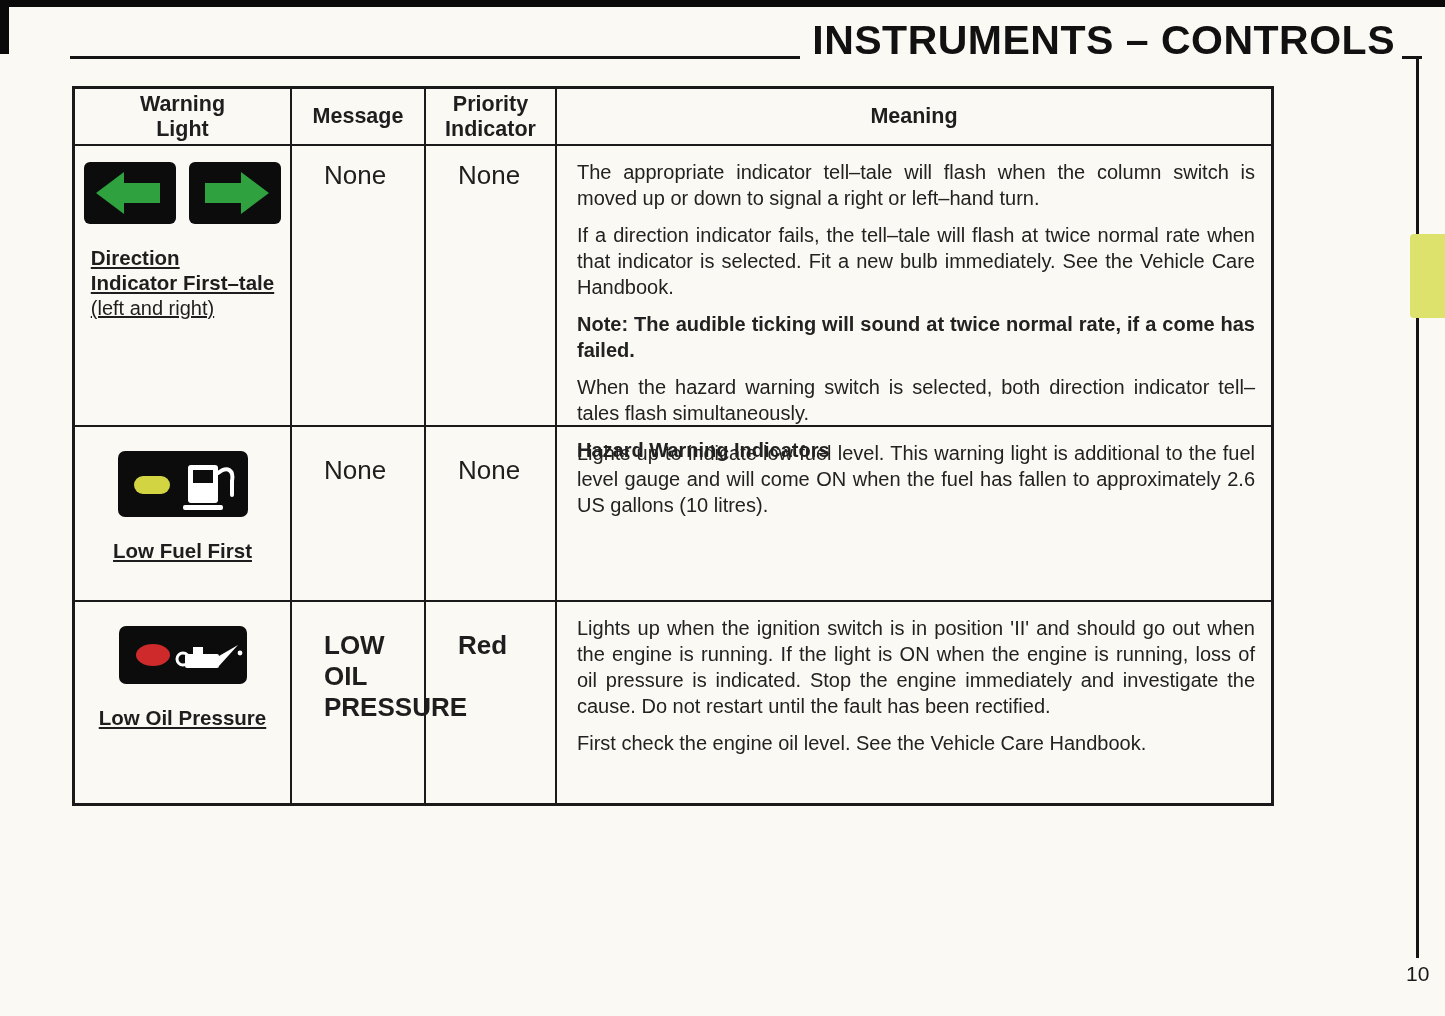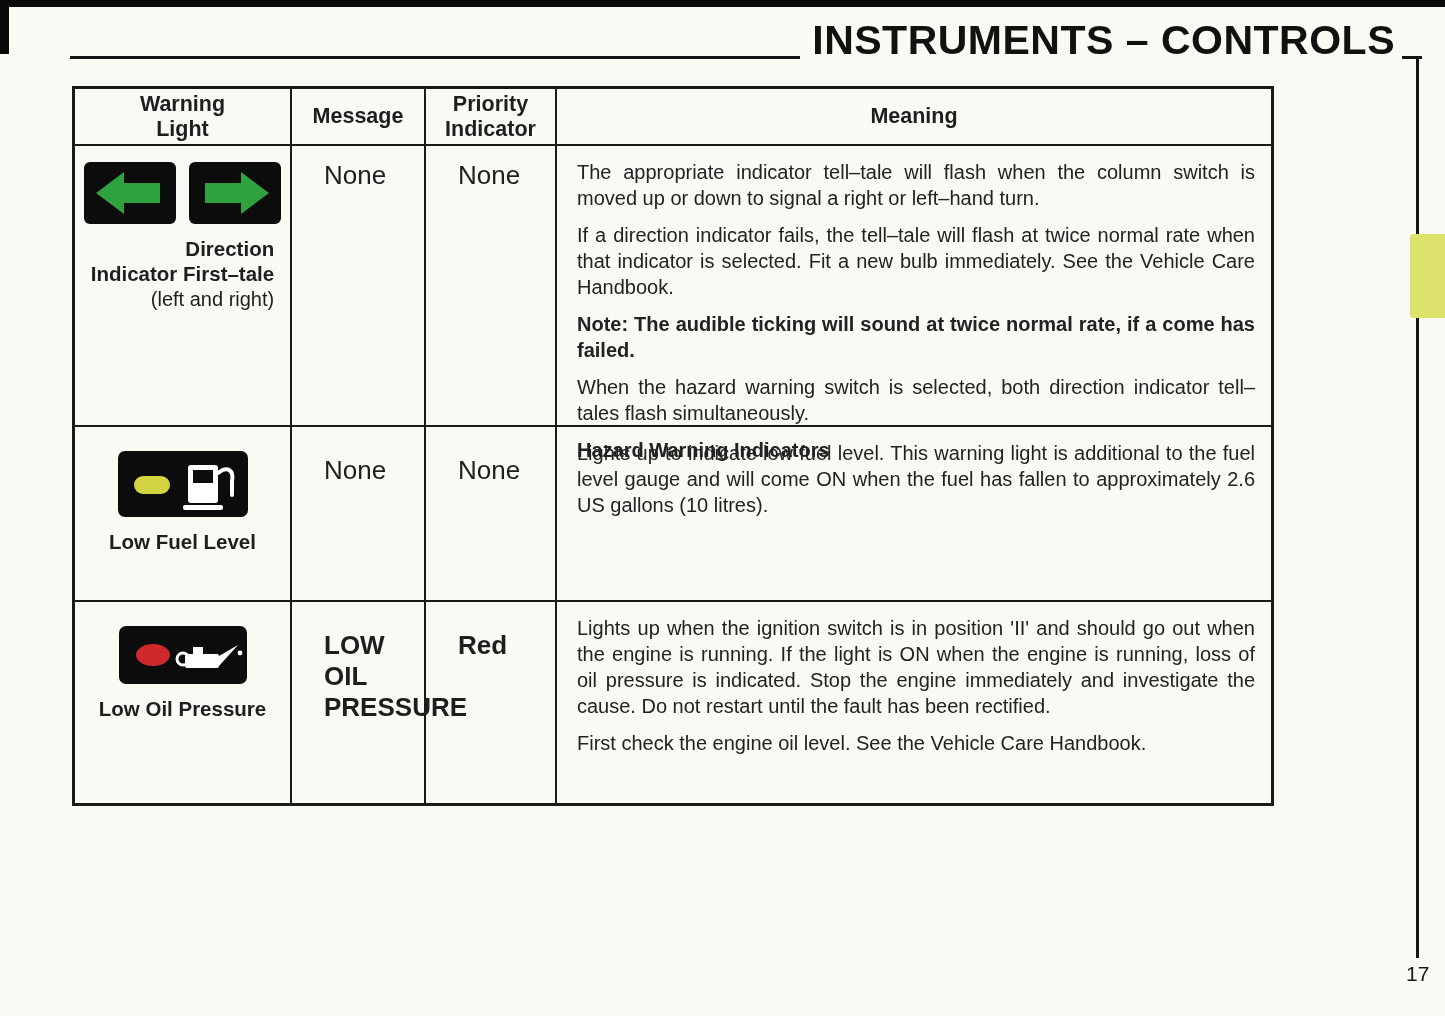--- a/index.html
+++ b/index.html
@@ -48,21 +48,21 @@
   }
   .hcell .w-narrow { display:inline-block; width:100px; }
   .hcell .w-mid    { display:inline-block; width:106px; }
 
   .cell-light {
     padding-top:16px;
     display:flex; flex-direction:column; align-items:center;
   }
   .cell-light.pad-lg { padding-top:24px; }
   .icon-row { display:flex; gap:13px; }
-  .light-label { margin-top:13px; font-weight:700; font-size:20.5px; line-height:1.2; text-align:right; }
+  .light-label { margin-top:22px; font-weight:700; font-size:20.5px; line-height:1.2; text-align:left;text-decoration:underline; }
   .light-sub   { font-weight:400; font-size:20px; margin-top:1px; }
 
   .cell-center { padding-top:14px; font-size:26px; line-height:1.2;padding-left:32px; }
   .cell-center.pad-lg { padding-top:28px; }
 
   .cell-meaning { padding:13px 16px 0 20px; }
   .para { font-size:20px; line-height:1.3; margin-bottom:11px; text-align:justify; color:#222; }
   .b { font-weight:700; }
 </style>
 </head>
@@ -121,21 +121,21 @@
 
   <div class="cell cell-light pad-lg br bb">
     <svg width="130" height="66" viewBox="0 0 130 66">
       <rect x="0" y="0" width="130" height="66" rx="7" fill="#0c0c0c"></rect>
       <rect x="16" y="25" width="36" height="18" rx="9" fill="#d2d442"></rect>
       <rect x="70" y="14" width="30" height="38" rx="3" fill="#ffffff"></rect>
       <rect x="75" y="19" width="20" height="13" fill="#0c0c0c"></rect>
       <path d="M100,22 C110,14 116,20 114,30 L114,44" stroke="#ffffff" stroke-width="4" fill="none" stroke-linecap="round"></path>
       <rect x="65" y="54" width="40" height="5" rx="2" fill="#ffffff"></rect>
     </svg>
-    <div class="light-label">Low Fuel Level</div>
+    <div class="light-label">Low Fuel First</div>
   </div>
   <div class="cell cell-center pad-lg br bb">None</div>
   <div class="cell cell-center pad-lg br bb">None</div>
   <div class="cell cell-meaning bb">
     <p class="para">Lights up to indicate low fuel level.  This warning light is additional to the fuel level gauge and will come ON when the fuel has fallen to approximately 2.6 US gallons (10 litres).</p>
   </div>
 
   <div class="cell cell-light pad-lg br">
     <svg width="128" height="58" viewBox="0 0 128 58">
       <rect x="0" y="0" width="128" height="58" rx="7" fill="#0c0c0c"></rect>
@@ -150,13 +150,13 @@
   </div>
   <div class="cell cell-center pad-lg b br">LOW OIL PRESSURE</div>
   <div class="cell cell-center pad-lg b br">Red</div>
   <div class="cell cell-meaning">
     <p class="para">Lights up when the ignition switch is in position 'II' and should go out when the engine is running.  If the light is ON when the engine is running, loss of oil pressure is indicated.  Stop the engine immediately and investigate the cause.   Do not restart until the fault has been rectified.</p>
     <p class="para">First check the engine oil level. See the Vehicle Care Handbook.</p>
   </div>
 
 </div>
 
-<div class="page-number">17</div>
+<div class="page-number">10</div>
 
 </body></html>

